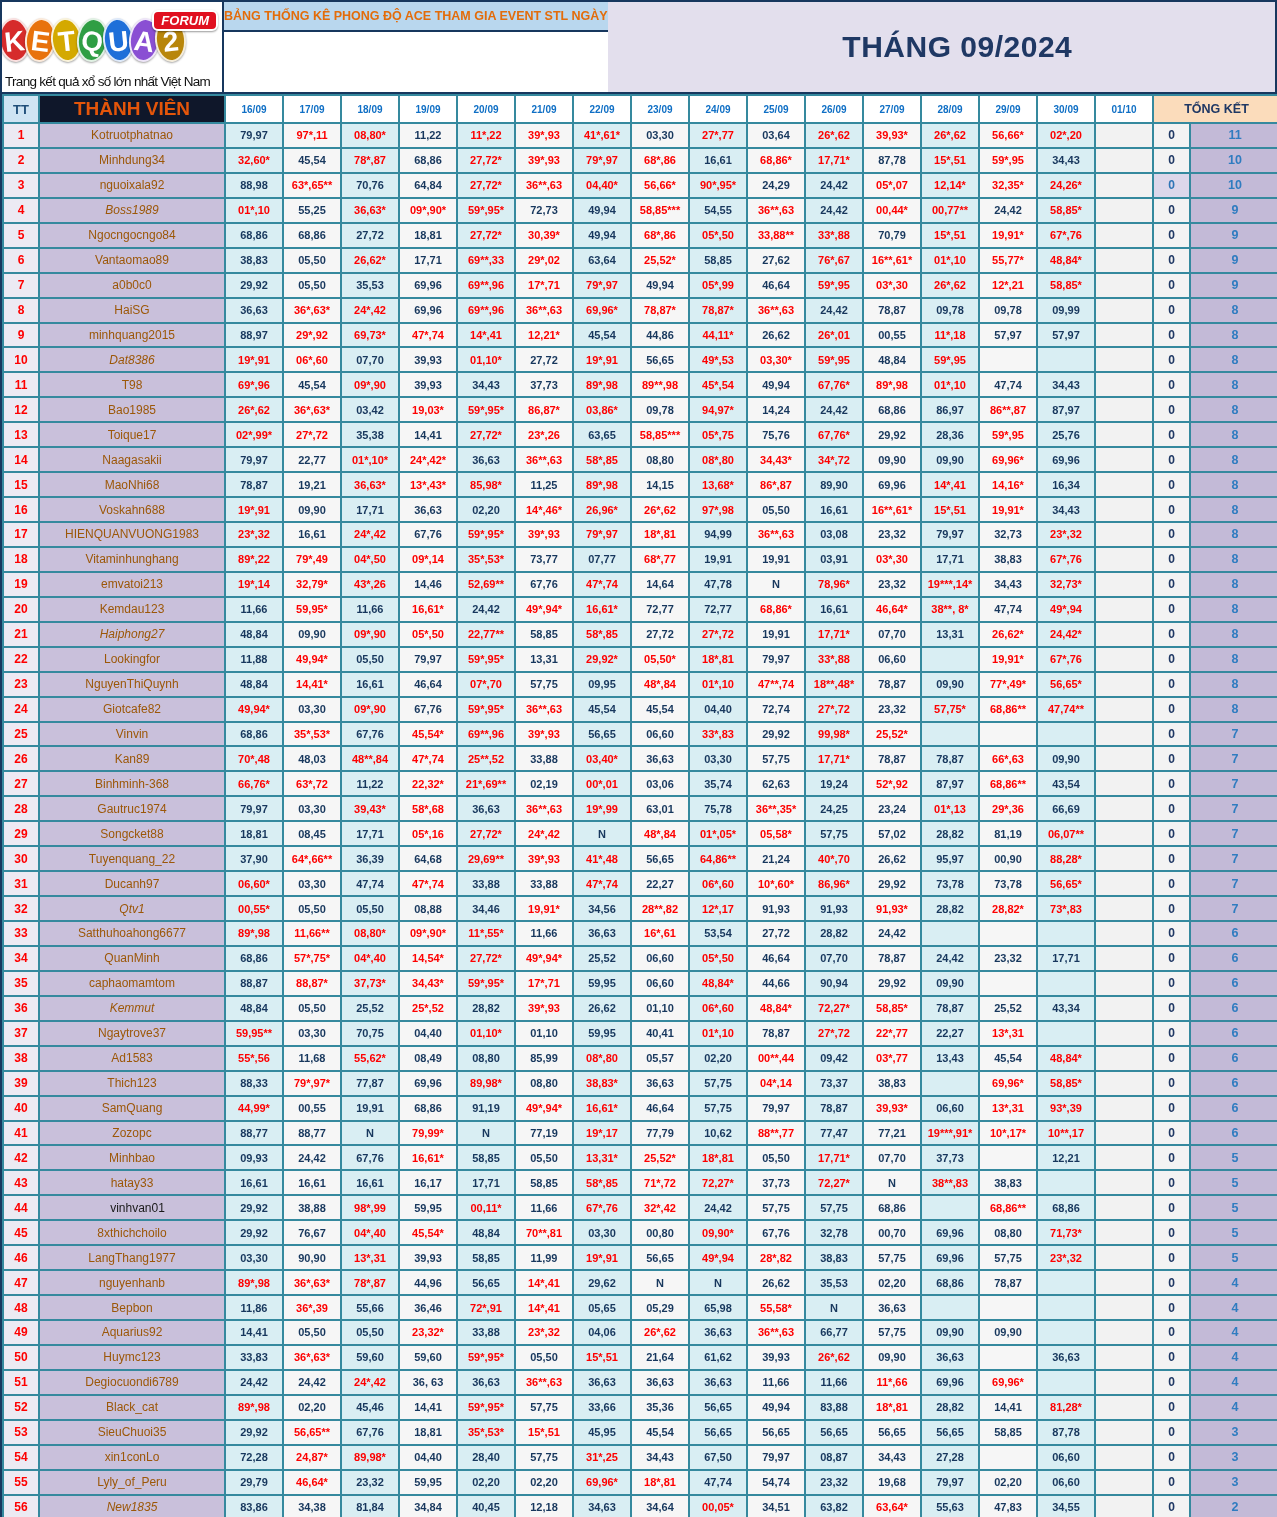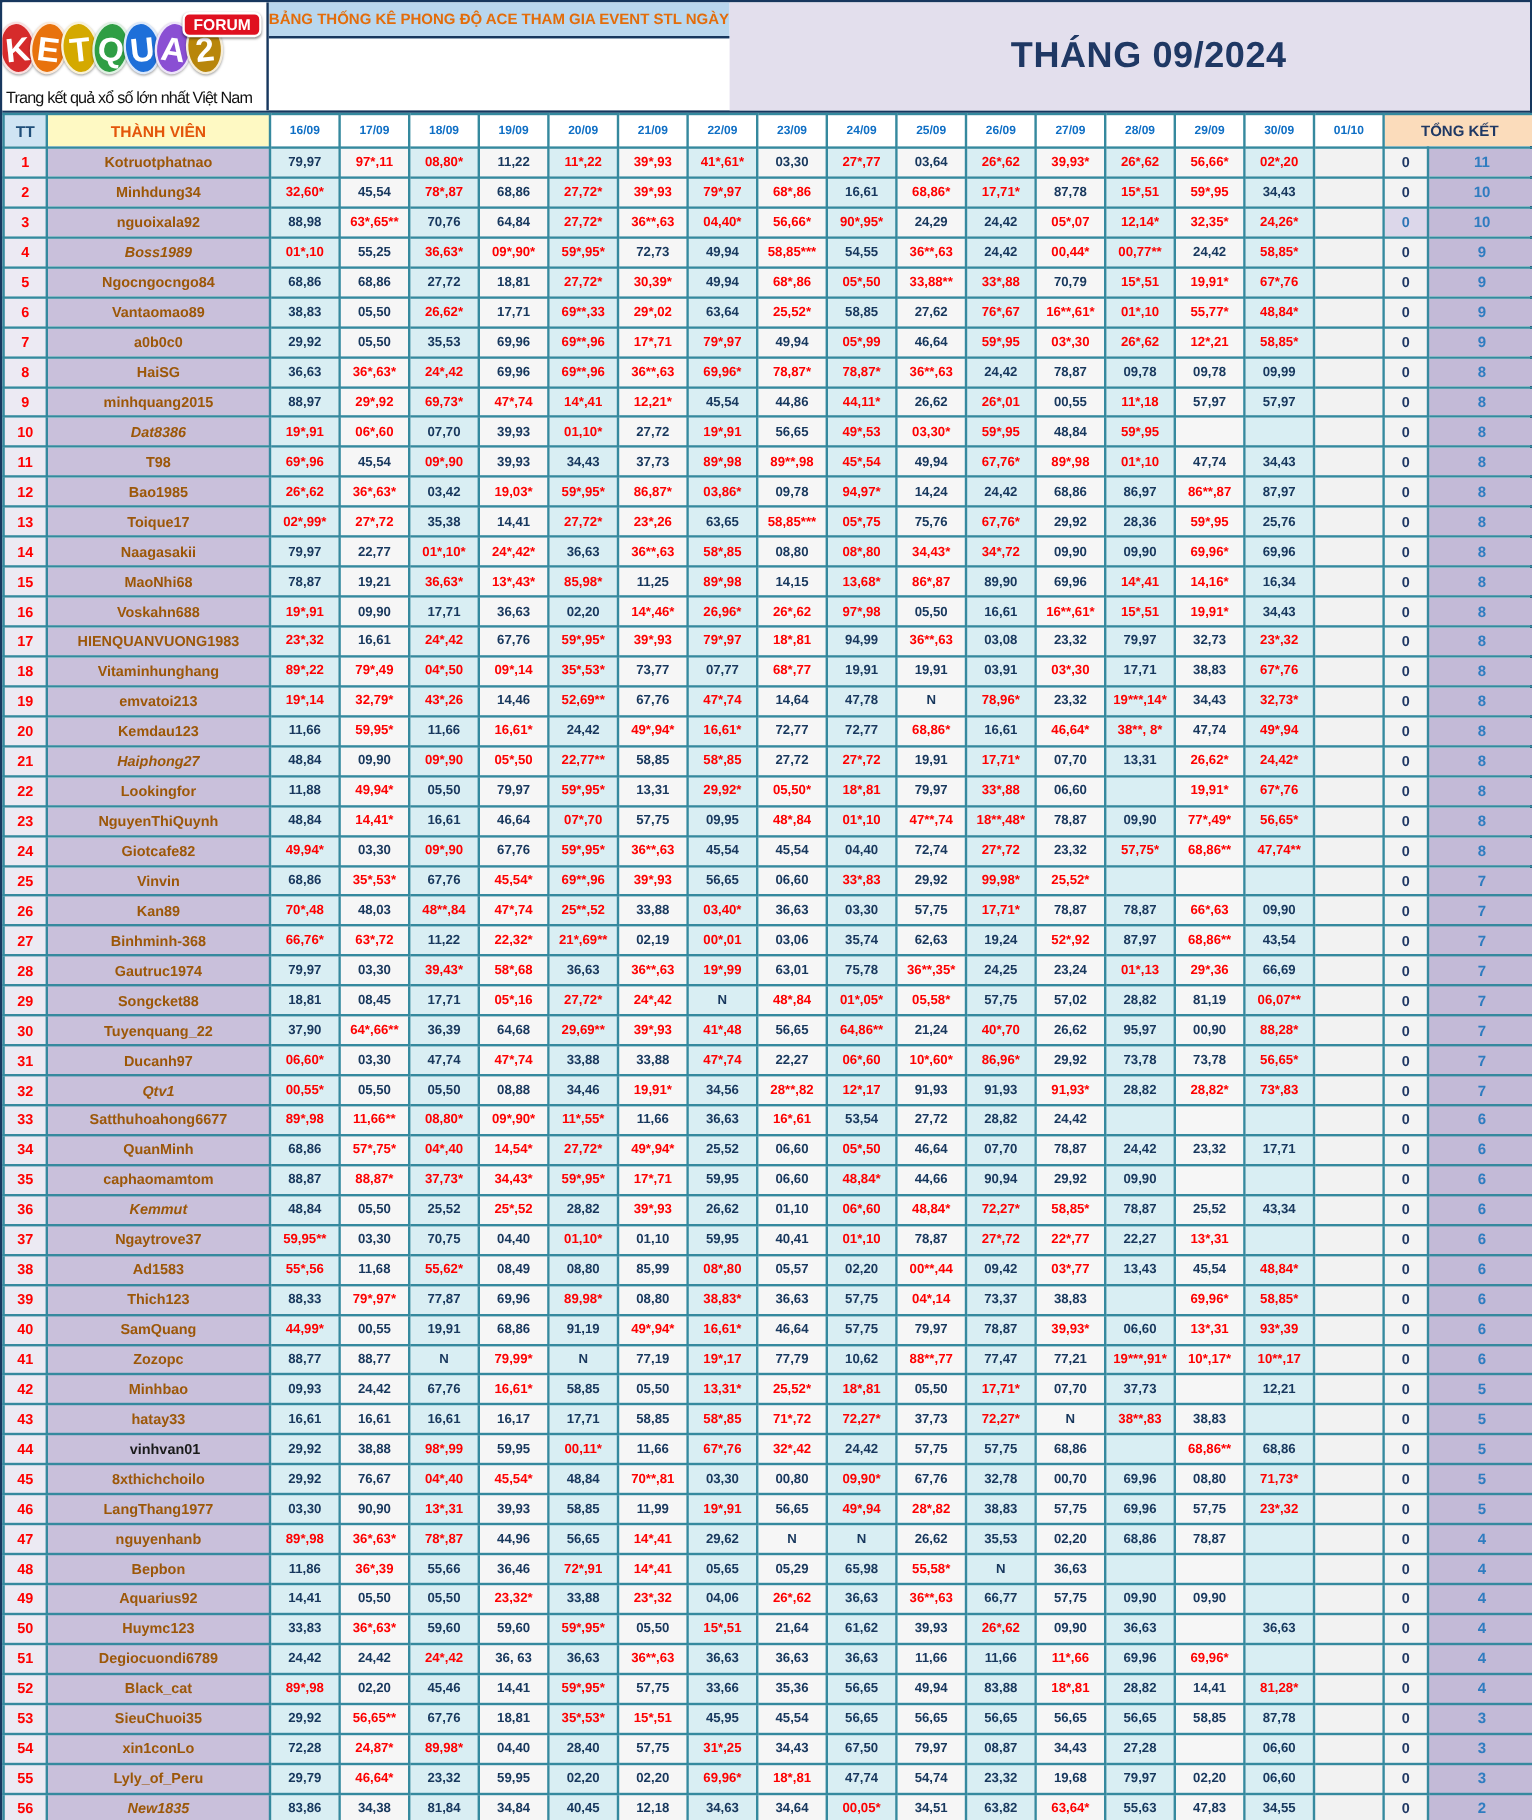--- a/index.html
+++ b/index.html
@@ -7,44 +7,44 @@
   .page { width:1277px; margin:0 auto; background:#fff; border:2px solid #17375e; }
 
   
   .top { display:flex; height:92px; border-bottom:2px solid #17375e; }
   .logo-box { width:222px; position:relative; background:#fff; border-right:2px solid #17375e; overflow:hidden; }
   .logo-letters { position:absolute; top:16px; left:2px; display:flex; }
   .logo-letter { display:inline-block; width:31px; height:44px; border-radius:50%; color:#fff;
     font-weight:bold; font-size:28px; line-height:44px; text-align:center; margin-left:-5px;
     border:2px solid rgba(255,255,255,.85); box-shadow:0 1px 2px rgba(0,0,0,.35); transform:rotate(-6deg); }
   .logo-letter:nth-child(even){ transform:rotate(7deg); }
-  .forum-badge { position:absolute; top:8px; right:4px; background:#e01020; color:#fff; 
+  .forum-badge { position:absolute; top:8px; right:4px; background:#e01020; color:#fff; font-style:italic;
     font-weight:bold; font-size:13px; padding:1px 7px; border-radius:6px; border:2px solid #fff;
     box-shadow:0 1px 2px rgba(0,0,0,.4); }
   .tagline { position:absolute; bottom:3px; left:3px; width:218px; font-size:13.5px; font-weight:normal;
     color:#111; letter-spacing:-0.7px; white-space:nowrap; }
   .top-right { flex:1; display:flex; flex-direction:row; }
   .title-bar { height:30px; background:#b9d7ee; border-bottom:2px solid #17375e; display:flex;
     align-items:center; justify-content:center; }
   .title-bar span { color:#e36c0a; font-weight:bold; font-size:12.5px; }
   .month-bar { flex:1; background:#e3dfed; display:flex; align-items:center; justify-content:center;padding-left:32px; }
   .month-bar span { color:#1f3864; font-weight:bold; font-size:30px; letter-spacing:0.5px; }
 
   
   table { border-collapse:collapse; table-layout:fixed; width:1277px; }
   th, td { border:2px solid #35899e; overflow:hidden; white-space:nowrap; text-align:center; }
   thead tr { height:28px; }
   tbody tr { height:24.95px; }
   th.tt-th { background:#cfe4f3; color:#1f4e79; font-size:13px; }
-  th.name-th { background:#fef9c3; color:#e3550a; font-size:13px; }
+  th.name-th { background:#0f172a; color:#e3550a; font-size:19px; }
   th.date-th { background:#ffffff; color:#0f6fc5; font-size:10px; }
   th.total-th { background:#fbdcbb; color:#1f3864; font-size:12.5px; }
 
   td.tt { background:#eceaf3; color:#fe0000; font-weight:bold; font-size:12px; }
-  td.name { background:#c9c0db; color:#9c5708; font-weight:bold; font-size:12px;margin-top:22px; }
+  td.name { background:#c9c0db; color:#9c5708; font-weight:normal; font-size:12px;margin-top:22px; }
   td.name.italic { font-style:italic; }
   td.name.dark { color:#1a1a1a;padding-left:11px; }
   td.v { font-weight:bold; font-size:11px; }
   td.col-a { background:#d9eef3; }
   td.col-b { background:#f6f6f6; }
   td.col-last { background:#f2f2f2; }
   td.red { color:#fe0000; }
   td.navy { color:#17375d; }
   td.zero { background:#f3f3f3; color:#1f3864; font-weight:bold; font-size:12px; }
   td.zero.zero-blue { background:#dcd7ea; color:#2e75b6; }

